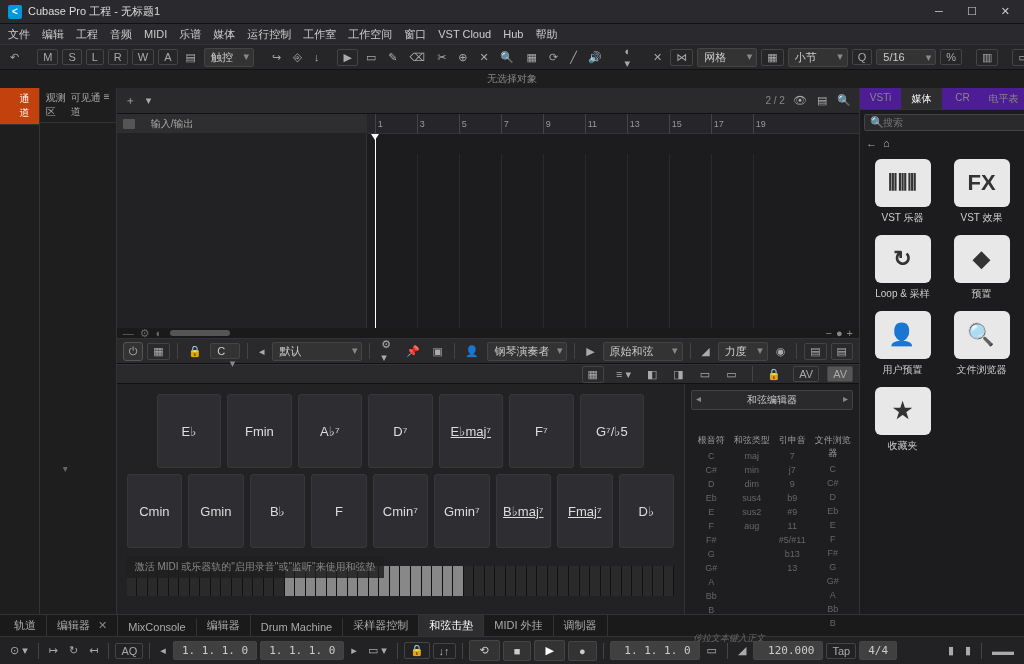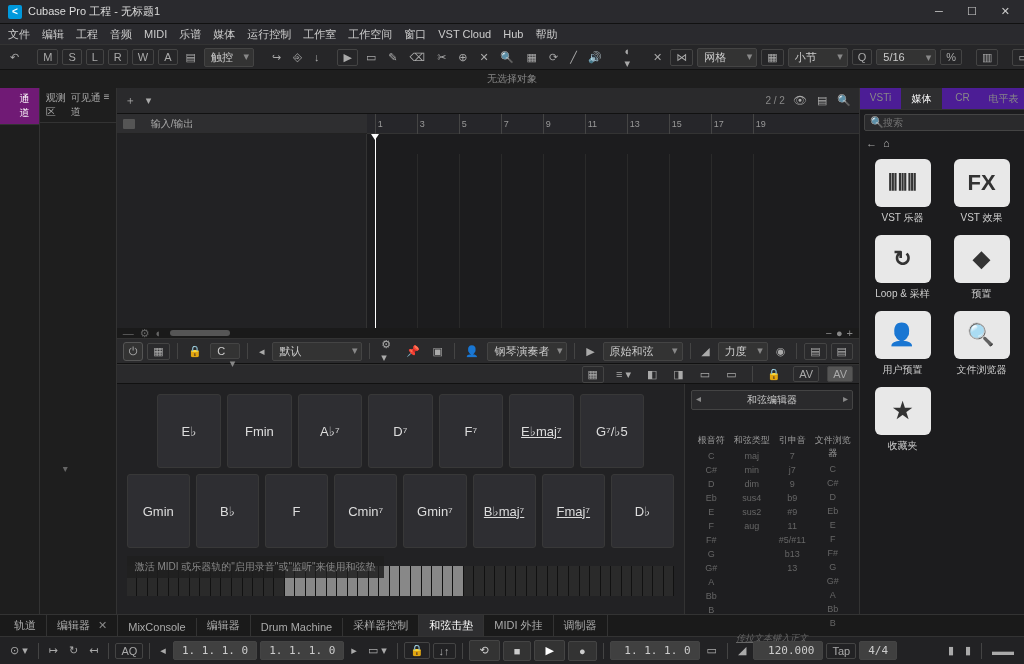--- a/index.html
+++ b/index.html
@@ -14,21 +14,21 @@
 .toolbar { height: 26px; background: #262628; display: flex; align-items: center; padding: 0 6px; gap: 4px; border-top: 1px solid #333; border-bottom: 1px solid #111; }
 .tb-btn { padding: 2px 4px; color: #aaa; cursor: pointer; border-radius: 2px; }
 .tb-btn.box { border: 1px solid #444; padding: 1px 5px; }
 .tb-sep { width: 1px; height: 16px; background: #444; margin: 0 3px; }
 .tb-select { background: #333; border: 1px solid #444; padding: 1px 16px 1px 6px; color: #ccc; border-radius: 2px; position: relative; min-width: 50px; }
 .tb-select::after { content: "▾"; position: absolute; right: 4px; color: #888; }
 .status-line { height: 18px; background: #1e1e1e; text-align: center; color: #888; font-size: 10px; line-height: 18px; }
 .main { display: flex; height: 526px; }
 .left-tabs { width: 62px; background: #1e1e1e; border-right: 1px solid #333; }
 .left-tabs .vtab { padding: 4px 6px; border-bottom: 1px solid #333; text-align: center; font-size: 10px; color: #aaa; cursor: pointer; }
-.left-tabs .vtab.active { background: #701a75; color: #fff; padding-left: 16px; }
+.left-tabs .vtab.active { background: #c2410c; color: #fff; padding-left: 16px; }
 .left-panel { width: 120px; background: #1e1e1e; border-right: 1px solid #333; }
 .left-panel .phead { padding: 3px 6px; display: flex; justify-content: space-between; border-bottom: 1px solid #333; font-size: 10px; color: #aaa; }
 .center { flex: 1; display: flex; flex-direction: column; background: #1a1a1a; }
 .track-header { height: 26px; background: #2a2a2c; display: flex; align-items: center; padding: 0 6px; gap: 6px; border-bottom: 1px solid #111; }
 .track-header .icn { color: #aaa; cursor: pointer; padding: 2px; }
 .track-header .cnt { margin-left: auto; color: #888; font-size: 10px; }
 .io-row { height: 20px; background: #2e2e30; display: flex; align-items: center; padding: 0 6px; gap: 16px; color: #aaa; font-size: 10px; border-bottom: 1px solid #222; }
 .io-row .folder-icn { width: 12px; height: 10px; background: #555; border-radius: 1px; }
 .arrange { flex: 1; display: flex; background: #1c1c1e; min-height: 180px; }
 .arrange .tracklist { width: 250px; background: #222224; border-right: 1px solid #333; }
@@ -51,21 +51,21 @@
 .mini-kbd .wk { flex: 1; border-right: 1px solid #111; background: #ddd; }
 .activate-msg { position: absolute; color: #888; font-size: 10px; padding: 4px 8px; z-index: 2; background: rgba(30,30,30,0.85); }
 .chord-right { width: 175px; background: #1e1e20; border-left: 1px solid #333; padding: 6px; display: flex; flex-direction: column; }
 .chord-right .sel { background: #2a2a2c; border: 1px solid #444; padding: 2px 6px; border-radius: 2px; text-align: center; font-size: 10px; color: #ccc; position: relative; }
 .chord-right .sel::before { content: "◂"; position: absolute; left: 4px; color: #888; }
 .chord-right .sel::after { content: "▸"; position: absolute; right: 4px; color: #888; }
 .chord-right .cols { display: flex; margin-top: 22px; flex: 1; font-size: 9px; }
 .chord-right .col { flex: 1; text-align: center; }
 .chord-right .col .hd { color: #999; padding: 2px; }
 .chord-right .col .cell { color: #666; padding: 2px; cursor: pointer; }
-.chord-right .foot { font-size: 9px; color: #666; text-align: center; font-style: italic; padding: 2px; text-decoration: underline; }
+.chord-right .foot { font-size: 9px; color: #666; text-align: left; font-style: italic; padding: 2px; }
 .scrollbar-h { height: 10px; background: #1a1a1a; display: flex; align-items: center; }
 .scrollbar-h .thumb { height: 6px; background: #555; border-radius: 3px; margin-left: 8px; width: 60px; }
 .scrollbar-h .zoom { margin-left: auto; display: flex; gap: 4px; padding-right: 6px; color: #888; }
 .right-panel { width: 165px; background: #1c1c1e; border-left: 1px solid #333; display: flex; flex-direction: column; }
 .right-tabs { height: 22px; display: flex; background: #4c1d95; border-bottom: 1px solid #333; }
 .right-tabs .rtab { flex: 1; text-align: center; font-size: 10px; padding: 4px 2px; color: #888; cursor: pointer; }
 .right-tabs .rtab.active { background: #2e2e30; color: #fff; }
 .right-search { padding: 4px; display: flex; align-items: center; gap: 4px; }
 .right-search input { flex: 1; background: #2a2a2c; border: 1px solid #444; color: #ccc; padding: 2px 16px 2px 18px; border-radius: 2px; font-size: 10px; }
 .right-nav { padding: 2px 6px; color: #aaa; font-size: 11px; display: flex; gap: 6px; }
@@ -274,25 +274,26 @@
       <span class="tb-btn box" style="background:#555">AV</span>
     </div>
     <div class="chord-editor">
       <div class="chord-left">
         <div class="chord-rows">
           <div class="chord-row" id="chord-row1" style="padding:0 30px">
               <div class="chord-pad">E♭</div>
               <div class="chord-pad">Fmin</div>
               <div class="chord-pad">A♭⁷</div>
               <div class="chord-pad">D⁷</div>
+              <div class="chord-pad hl">E♭maj⁷</div>
               <div class="chord-pad">F⁷</div>
-              <div class="chord-pad hl">E♭maj⁷</div>
               <div class="chord-pad">G⁷/♭5</div>
             </div>
           <div class="chord-row" id="chord-row2">
+              <div class="chord-pad">Cmin</div>
               <div class="chord-pad">Gmin</div>
               <div class="chord-pad">B♭</div>
               <div class="chord-pad">F</div>
               <div class="chord-pad">Cmin⁷</div>
               <div class="chord-pad">Gmin⁷</div>
               <div class="chord-pad hl">B♭maj⁷</div>
               <div class="chord-pad hl">Fmaj⁷</div>
               <div class="chord-pad">D♭</div>
             </div>
         </div>

